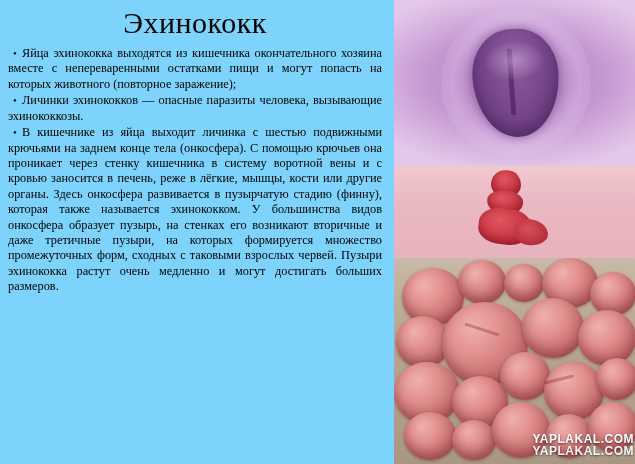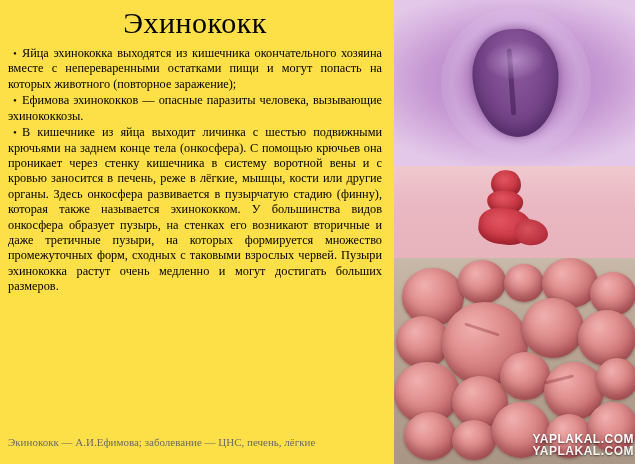--- a/index.html
+++ b/index.html
@@ -10,21 +10,21 @@
   body {
     width: 635px;
     height: 464px;
     overflow: hidden;
     font-family: "Liberation Serif", serif;
   }
   .slide {
     position: relative;
     width: 635px;
     height: 464px;
-    background: #fde047;
+    background: #7dd3fc;
     box-sizing: border-box;
   }
   .content {
     position: absolute;
     left: 0;
     top: 0;
     width: 388px;
     height: 450px;
     padding: 4px 6px 0 8px;
     box-sizing: border-box;
@@ -209,28 +209,27 @@
 <div class="slide">
 
   <div class="content">
     <div class="title">Эхинококк</div>
 
     <div class="bullets">
       <div class="bullet">
         <span class="dot">•</span><span class="btext">Яйца эхинококка выходятся из кишечника окончательного хозяина вместе с непереваренными остатками пищи и могут попасть на которых животного (повторное заражение);</span>
       </div>
       <div class="bullet">
-        <span class="dot">•</span><span class="btext">Ефимова эхинококков — опасные паразиты человека, вызывающие эхинококкозы.</span>
+        <span class="dot">•</span><span class="btext">Личинки эхинококков — опасные паразиты человека, вызывающие эхинококкозы.</span>
       </div>
       <div class="bullet">
         <span class="dot">•</span><span class="btext">В кишечнике из яйца выходит личинка с шестью подвижными крючьями на заднем конце тела (онкосфера). С помощью крючьев она проникает через стенку кишечника в систему воротной вены и с кровью заносится в печень, реже в лёгкие, мышцы, кости или другие органы. Здесь онкосфера развивается в пузырчатую стадию (финну), которая также называется эхинококком. У большинства видов онкосфера образует пузырь, на стенках его возникают вторичные и даже третичные пузыри, на которых формируется множество промежуточных форм, сходных с таковыми взрослых червей. Пузыри эхинококка растут очень медленно и могут достигать больших размеров.</span>
       </div>
     </div>
 
-    <div class="footer">Экинококк — А.И.Ефимова; заболевание — ЦНС, печень, лёгкие</div>
   </div>
 
   <div class="images">
 
     <div class="img-block img-top">
       <div class="halo"></div>
       <div class="ovum"></div>
     </div>
 
     <div class="img-block img-mid">

